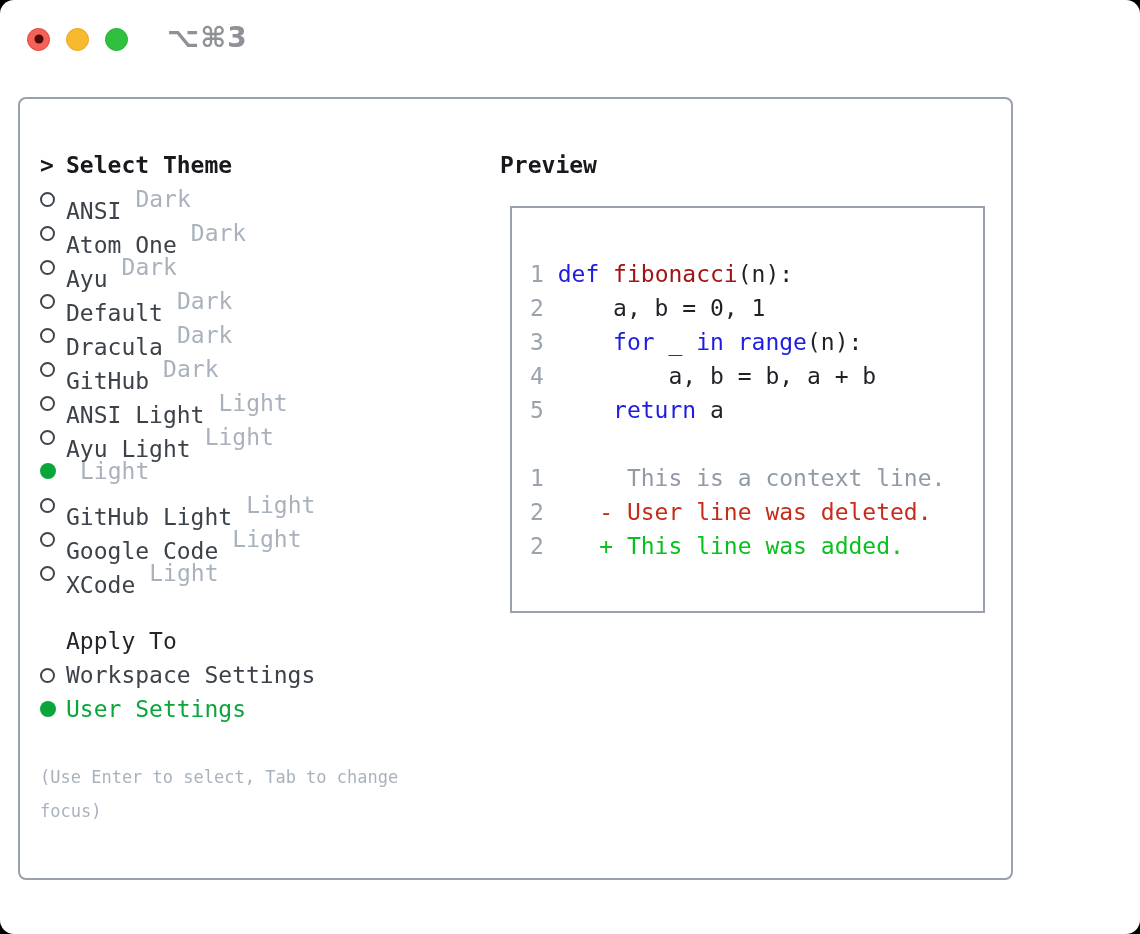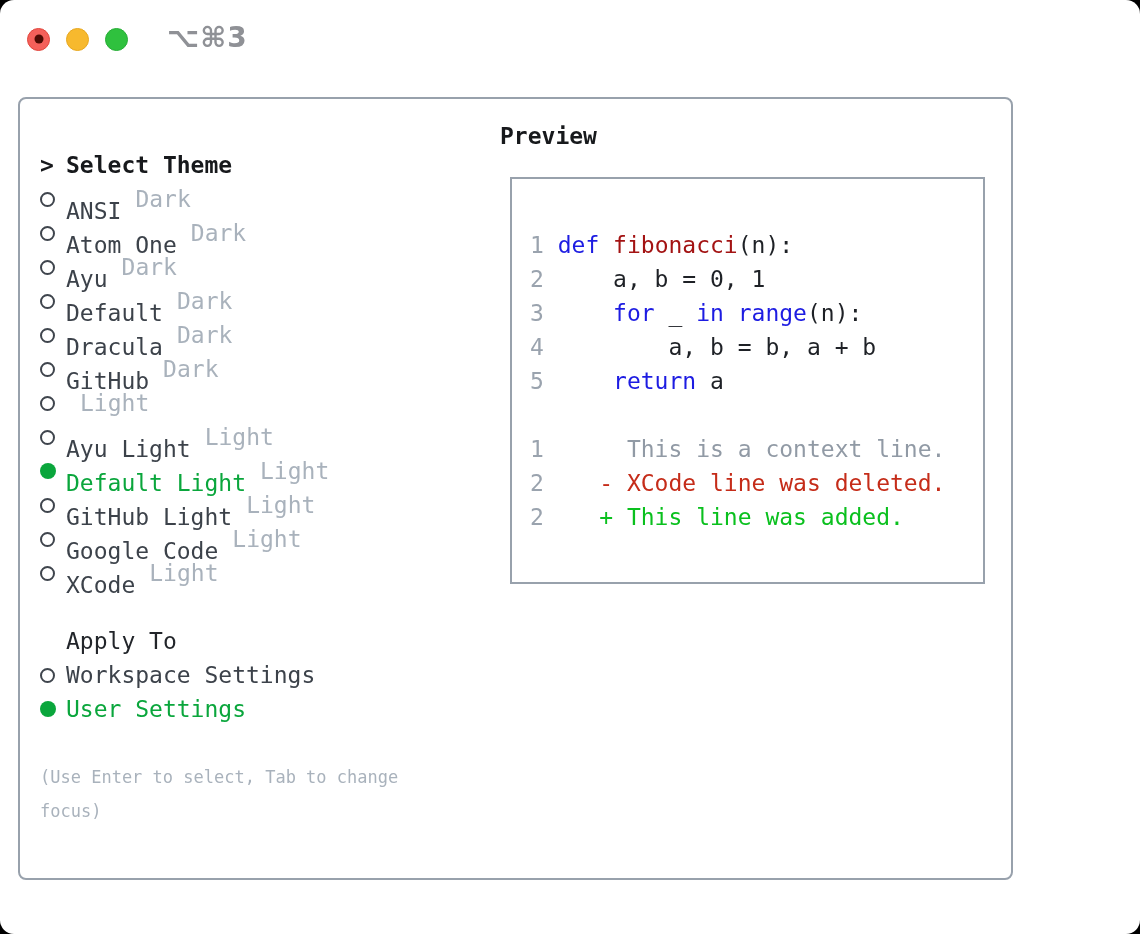--- a/index.html
+++ b/index.html
@@ -36,21 +36,21 @@
   .panel {
     position:absolute; left:18px; top:97px;
     width:995px; height:783px;
     border:2px solid var(--panel-border);
     border-radius:8px;
     box-sizing:border-box;
     display:flex;
     background:#fff;
   }
   .left-col  { width:480px; box-sizing:border-box; padding:49px 0 0 20px; }
-  .right-col { flex:1; box-sizing:border-box; padding:20px 0 0 0; }
+  .right-col { flex:1; box-sizing:border-box; padding:49px 0 0 0; }
 
   .row { height:34px; line-height:34px; display:flex; align-items:center; font-size:23px; white-space:pre; }
   .bullet-col { display:inline-flex; width:26px; flex:0 0 26px; align-items:center; }
   .radio {
     width:15px; height:15px; box-sizing:border-box;
     border:2.5px solid #3f454d; border-radius:50%;
   }
   .radio.selected { border:none; background:var(--accent-green); width:16px; height:16px; }
   .prompt { width:26px; flex:0 0 26px; font-weight:bold; color:var(--heading-black); }
   .list-header { font-weight:bold; color:var(--heading-black); }
@@ -107,23 +107,23 @@
         <span class="list-header">Select Theme</span>
       </div>
 
       <div id="theme-list">
           <div class="row"><span class="bullet-col"><span class="radio"></span></span><span class="item-name">ANSI</span><span class="item-tag">Dark</span></div>
           <div class="row"><span class="bullet-col"><span class="radio"></span></span><span class="item-name">Atom One</span><span class="item-tag">Dark</span></div>
           <div class="row"><span class="bullet-col"><span class="radio"></span></span><span class="item-name">Ayu</span><span class="item-tag">Dark</span></div>
           <div class="row"><span class="bullet-col"><span class="radio"></span></span><span class="item-name">Default</span><span class="item-tag">Dark</span></div>
           <div class="row"><span class="bullet-col"><span class="radio"></span></span><span class="item-name">Dracula</span><span class="item-tag">Dark</span></div>
           <div class="row"><span class="bullet-col"><span class="radio"></span></span><span class="item-name">GitHub</span><span class="item-tag">Dark</span></div>
-          <div class="row"><span class="bullet-col"><span class="radio"></span></span><span class="item-tag">Light</span></div>
+          <div class="row"><span class="bullet-col"><span class="radio"></span></span><span class="item-name">ANSI Light</span><span class="item-tag">Light</span></div>
           <div class="row"><span class="bullet-col"><span class="radio"></span></span><span class="item-name">Ayu Light</span><span class="item-tag">Light</span></div>
-          <div class="row"><span class="bullet-col"><span class="radio selected"></span></span><span class="item-name selected">Default Light</span><span class="item-tag">Light</span></div>
+          <div class="row"><span class="bullet-col"><span class="radio selected"></span></span><span class="item-tag">Light</span></div>
           <div class="row"><span class="bullet-col"><span class="radio"></span></span><span class="item-name">GitHub Light</span><span class="item-tag">Light</span></div>
           <div class="row"><span class="bullet-col"><span class="radio"></span></span><span class="item-name">Google Code</span><span class="item-tag">Light</span></div>
           <div class="row"><span class="bullet-col"><span class="radio"></span></span><span class="item-name">XCode</span><span class="item-tag">Light</span></div>
         </div>
 
       <div class="spacer"></div>
 
       <div class="row apply-header">Apply To</div>
 
       <div id="apply-list">
@@ -137,19 +137,19 @@
     <div class="right-col">
       <div class="preview-title">Preview</div>
       <div class="preview-box" id="preview-box">
           <div class="code-line"><span class="ln">1</span><span class="seg-kw">def</span><span class="seg-plain"> </span><span class="seg-fn">fibonacci</span><span class="seg-plain">(n):</span></div>
           <div class="code-line"><span class="ln">2</span><span class="seg-plain">    a, b = 0, 1</span></div>
           <div class="code-line"><span class="ln">3</span><span class="seg-plain">    </span><span class="seg-kw">for</span><span class="seg-plain"> _ </span><span class="seg-kw">in</span><span class="seg-plain"> </span><span class="seg-kw">range</span><span class="seg-plain">(n):</span></div>
           <div class="code-line"><span class="ln">4</span><span class="seg-plain">        a, b = b, a + b</span></div>
           <div class="code-line"><span class="ln">5</span><span class="seg-plain">    </span><span class="seg-kw">return</span><span class="seg-plain"> a</span></div>
           <div class="code-line"><span class="ln"></span></div>
           <div class="code-line"><span class="ln">1</span><span class="seg-ctx">     This is a context line.</span></div>
-          <div class="code-line"><span class="ln">2</span><span class="seg-del">   - XCode line was deleted.</span></div>
+          <div class="code-line"><span class="ln">2</span><span class="seg-del">   - User line was deleted.</span></div>
           <div class="code-line"><span class="ln">2</span><span class="seg-add">   + This line was added.</span></div>
         </div>
     </div>
 
   </div>
 </div>
 
 </body></html>

